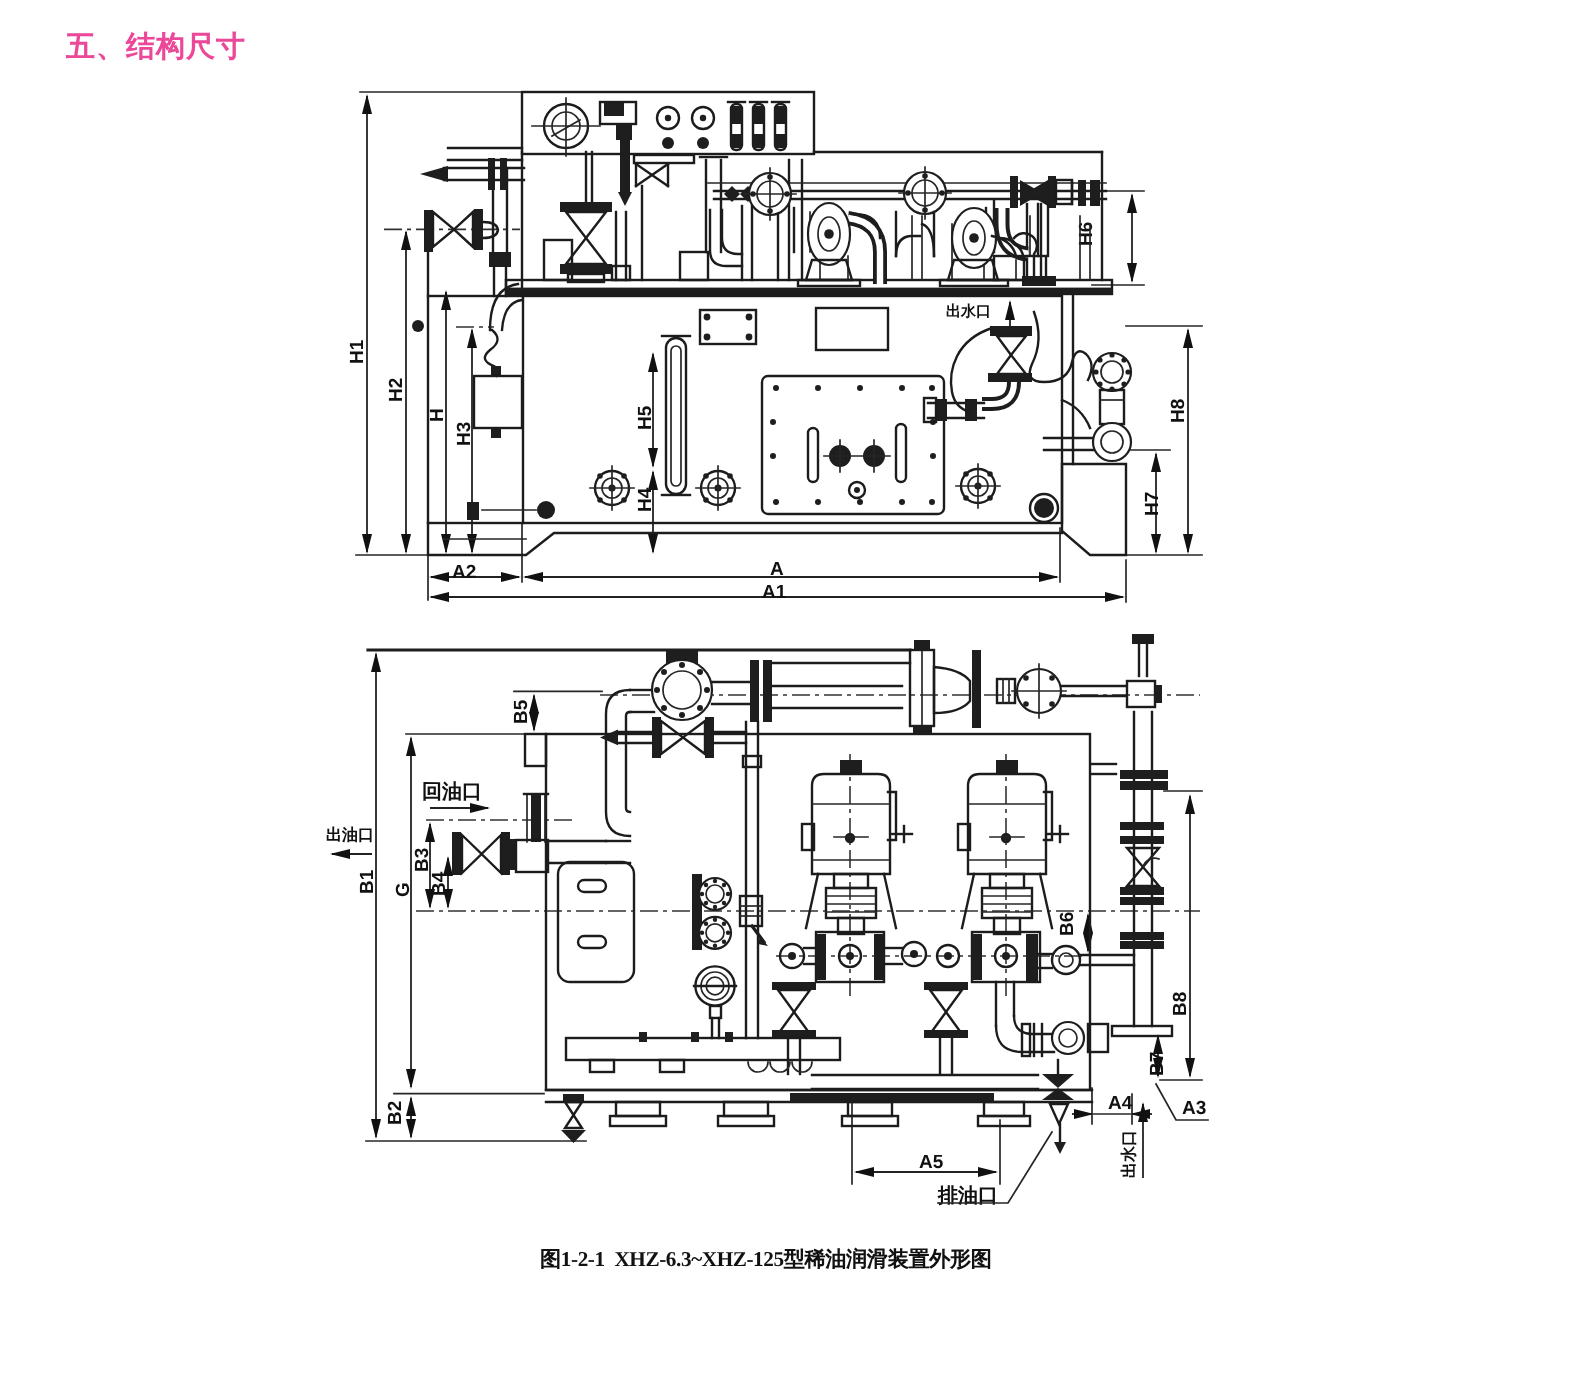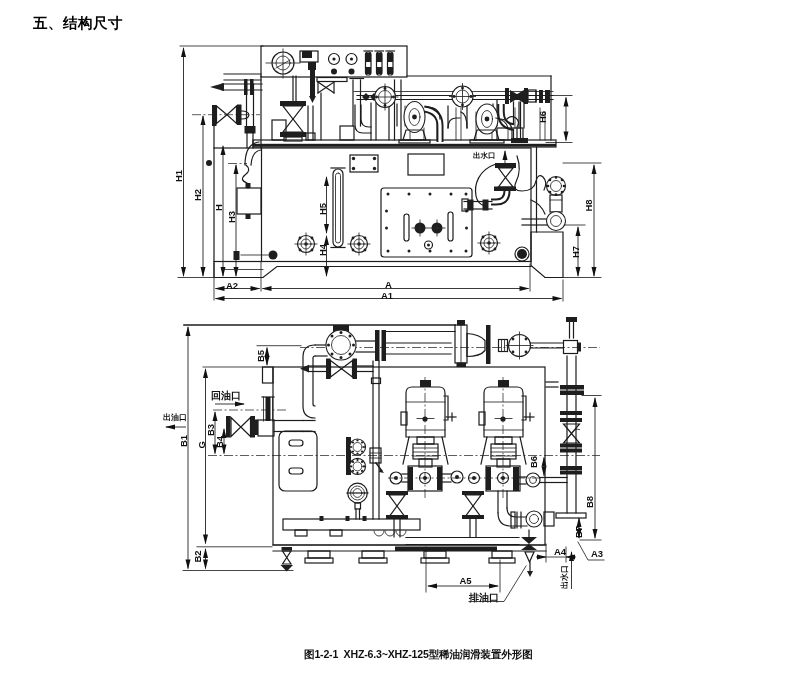--- a/index.html
+++ b/index.html
@@ -1,18 +1,18 @@
 <!DOCTYPE html>
 <html><head>
 <meta charset="utf-8">
 <style>
 html,body{margin:0;padding:0;background:#ffffff;}
 #page{position:relative;width:791px;height:691px;background:#ffffff;overflow:hidden;}
-#title{position:absolute;left:33px;top:14px;font-family:"Liberation Sans",sans-serif;font-weight:bold;font-size:14.5px;letter-spacing:0.5px;color:#000000;}
-#cap{position:absolute;left:270px;top:648px;font-family:Liberation Sans, sans-serif;font-weight:bold;font-size:10.6px;letter-spacing:-0.2px;color:#111;margin-left:34px;}
+#title{position:absolute;left:33px;top:14px;font-family:"Liberation Sans",sans-serif;font-weight:bold;font-size:14.5px;letter-spacing:0.5px;color:#ec4899;}
+#cap{position:absolute;left:270px;top:623px;font-family:Liberation Serif, serif;font-weight:bold;font-size:10.6px;letter-spacing:-0.2px;color:#111;}
 svg{position:absolute;left:0;top:0;}
 .ln{fill:none;stroke:#1c1c1c;stroke-width:1.2;stroke-linecap:square;stroke-linejoin:miter;}
 .lw{fill:none;stroke:#1e1e1e;stroke-width:1.6;stroke-linecap:square;}
 .tn{fill:none;stroke:#262626;stroke-width:0.85;stroke-linecap:square;}
 .fl{fill:#1e1e1e;stroke:none;}
 .wf{fill:#ffffff;stroke:#1e1e1e;stroke-width:1.1;}
 .dim{fill:none;stroke:#222;stroke-width:0.9;}
 .cl{fill:none;stroke:#333;stroke-width:0.8;stroke-dasharray:9 2.5 2 2.5;}
 text{font-family:"Liberation Sans",sans-serif;font-weight:bold;fill:#111;}
 .dt{font-size:9.5px;}

